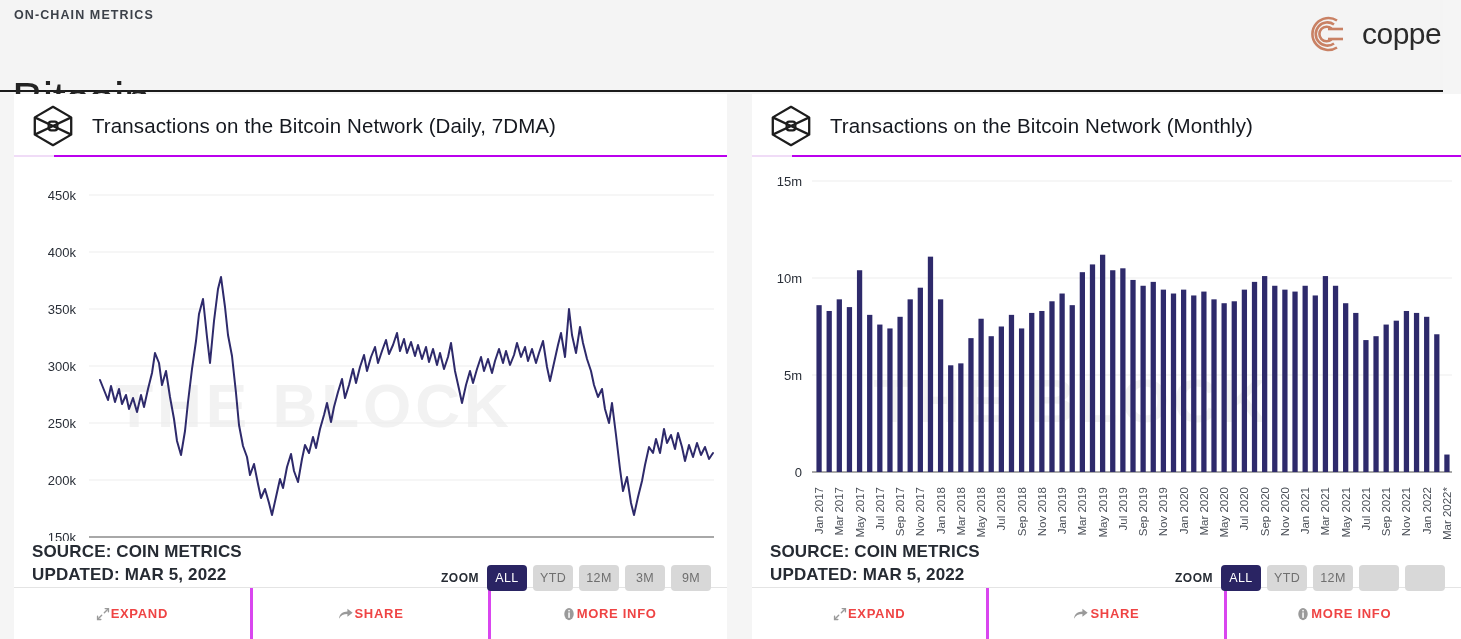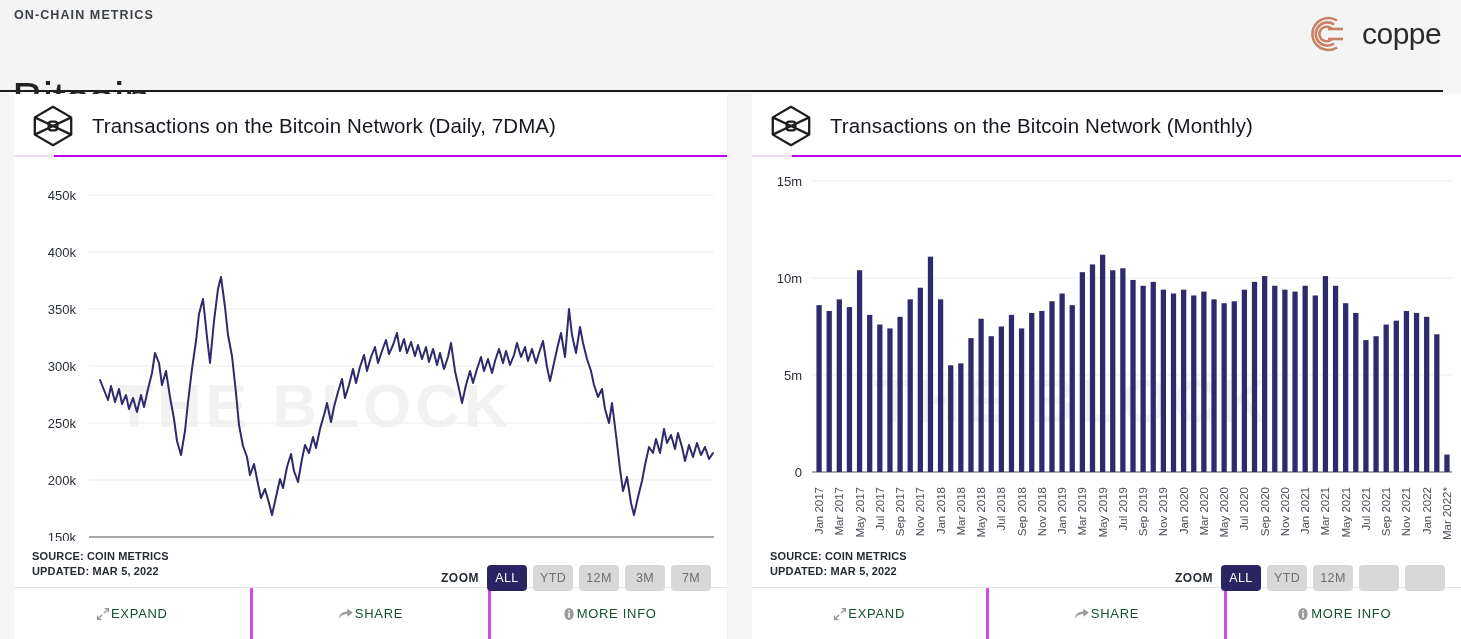--- a/index.html
+++ b/index.html
@@ -67,21 +67,21 @@
   }
 
   .plot-wrap { position: relative; flex: 1 1 auto; }
   .plot-svg { position: absolute; inset: 0; width: 100%; height: 100%; }
 
   .panel-foot {
     position: relative; height: 46px; flex: 0 0 46px;
     display: flex; align-items: center; padding: 0 16px 0 18px;
   }
   .source {
-    font-size: 11px; color: #262b33; font-weight: 600; line-height: 1.35;
+    font-size: 17px; color: #262b33; font-weight: 600; line-height: 1.35;
     letter-spacing: 0.15px; white-space: nowrap;
   }
   .zoom-group { margin-left: auto; display: flex; align-items: center; gap: 6px; margin-top: 28px; }
   .zoom-label {
     font-size: 12px; font-weight: 700; color: #262b33; letter-spacing: 0.5px;
     margin-right: 2px;
   }
   .zbtn {
     min-width: 40px; height: 26px; border-radius: 4px; border: none;
     background: #d8d8d8; color: #6f6f6f; font-size: 12.5px; font-weight: 400;
@@ -89,22 +89,22 @@
     display: flex; align-items: center; justify-content: center; cursor: pointer;
   }
   .zbtn.active { background: #2a2463; color: #ffffff; }
   .zbtn.blank { color: transparent; }
 
   .panel-actions {
     height: 52px; flex: 0 0 52px; display: flex; border-top: 1px solid #e4e4e4;
   }
   .act {
     flex: 1 1 0; display: flex; align-items: center; justify-content: center;
-    gap: 1px; cursor: pointer; color: #14532d;
-    font-size: 13px; font-weight: 400; letter-spacing: 0.7px;
+    gap: 1px; cursor: pointer; color: #ef4444;
+    font-size: 13px; font-weight: 700; letter-spacing: 0.7px;
   }
   .act + .act { border-left: 3px solid #d946ef; }
   .act svg { display: block; }
 </style>
 </head>
 <body>
 
 <div class="page">
 
   <div class="banner">
@@ -180,21 +180,21 @@
         <div class="source">
           <div>SOURCE: COIN METRICS</div>
           <div>UPDATED: MAR 5, 2022</div>
         </div>
         <div class="zoom-group">
           <span class="zoom-label">ZOOM</span>
           <button class="zbtn active">ALL</button>
           <button class="zbtn">YTD</button>
           <button class="zbtn">12M</button>
           <button class="zbtn">3M</button>
-          <button class="zbtn">7M</button>
+          <button class="zbtn">9M</button>
         </div>
       </div>
 
       <div class="panel-actions">
         <div class="act">
           <svg width="14" height="14" viewBox="0 0 16 16">
             <g stroke="#9a9a9a" stroke-width="1.6" fill="none" stroke-linecap="round">
               <path d="M9.5 6.5 L14 2"></path>
                 <path d="M10.5 1.8 H14.2 V5.5"></path>
               <path d="M6.5 9.5 L2 14"></path>

